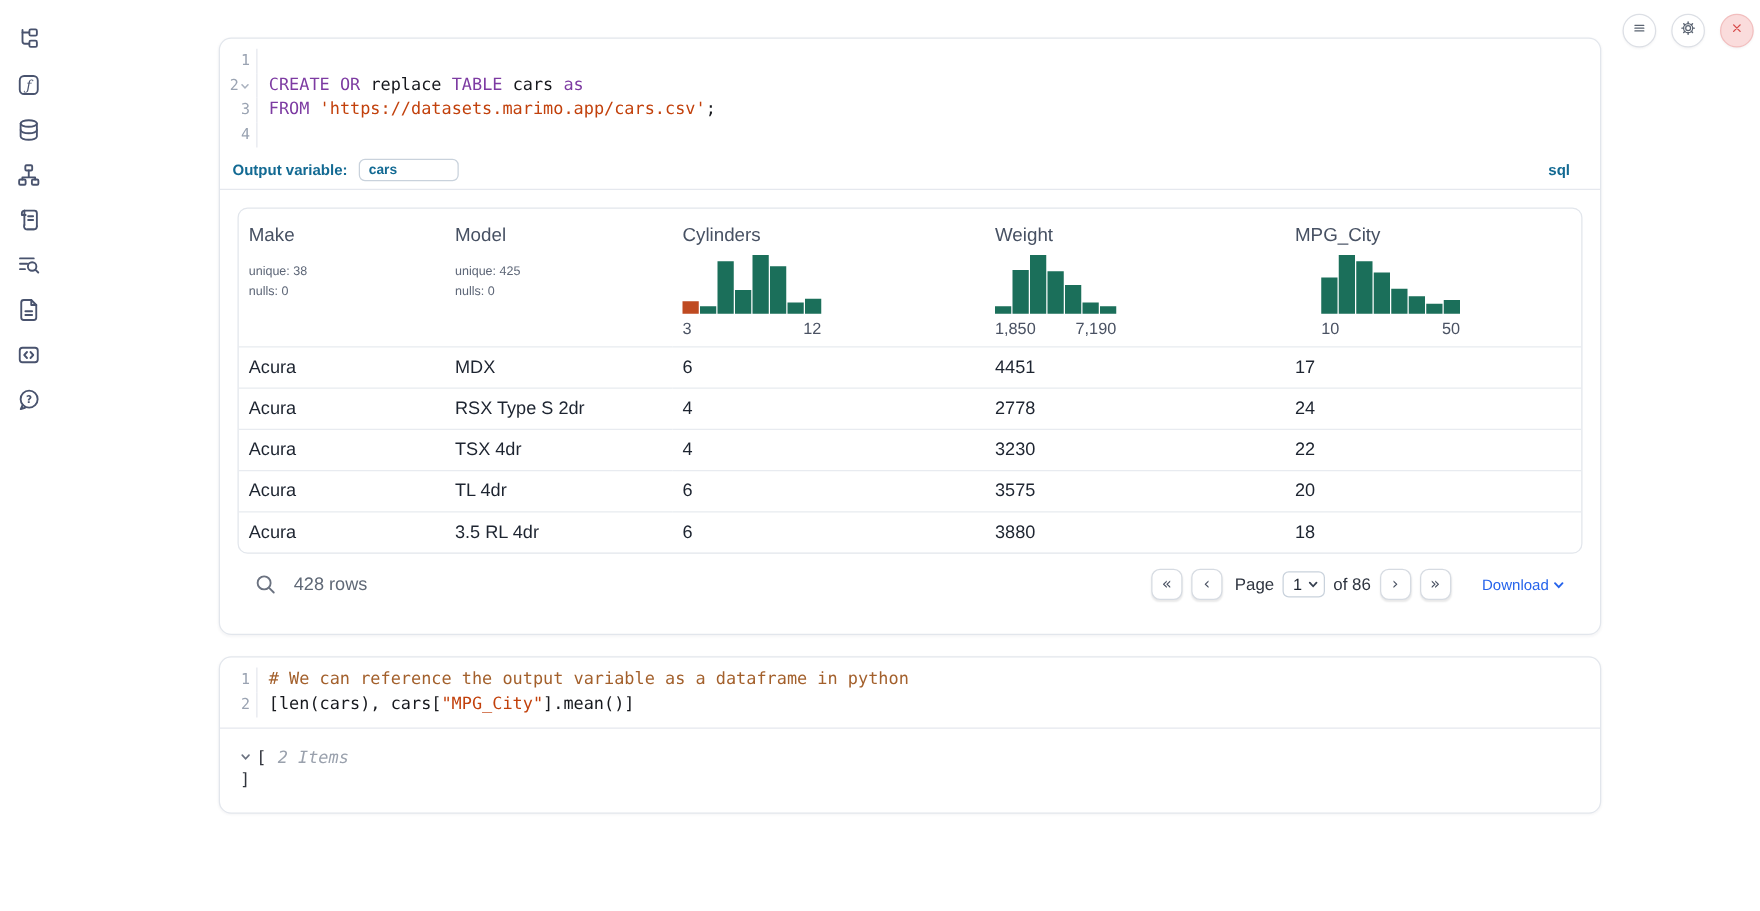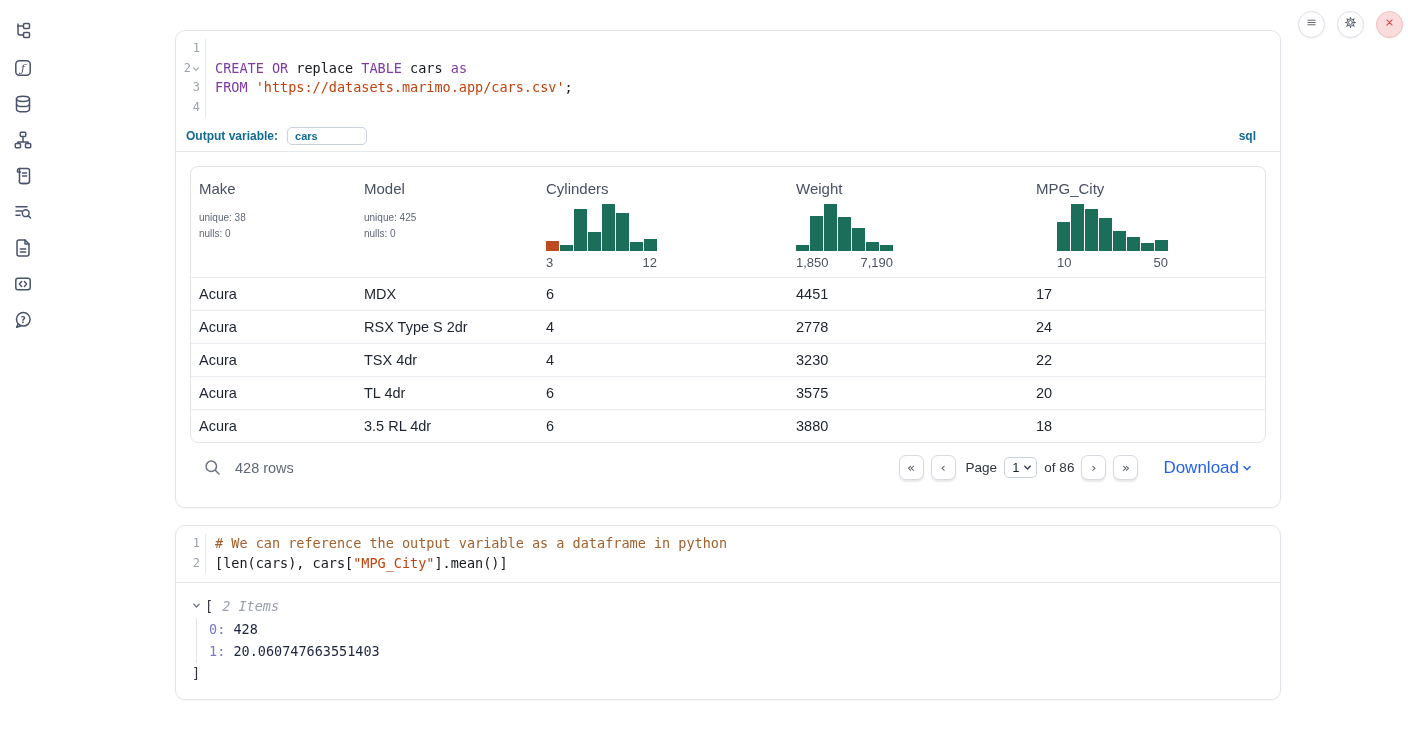--- a/index.html
+++ b/index.html
@@ -71,21 +71,21 @@
   .pager { margin-left: auto; display: flex; align-items: center; gap: 7px;
     color: #2f3540; font-size: 13.5px; }
   .pg-btn { width: 25px; height: 25px; border: 1px solid #d6dbe2; border-radius: 7px;
     background: #fff; box-shadow: 0 1.5px 1.5px rgba(0,0,0,.09); display: flex;
     align-items: center; justify-content: center; font-size: 13px; color: #4a5263;
     cursor: pointer; font-family: "DejaVu Sans", sans-serif; }
   .page-word { margin-left: 3px; }
   .page-select { border: 1px solid #c9d2dc; border-radius: 5px; height: 21px;
     padding: 0 4px 0 7px; display: flex; align-items: center; gap: 4px;
     font-size: 13px; color: #1d2430; cursor: pointer; background: #fff; }
-  .download { color: #2563eb; font-size: 17px; margin-left: 18px; display: flex;
+  .download { color: #2563eb; font-size: 12px; margin-left: 18px; display: flex;
     align-items: center; gap: 3px; cursor: pointer; }
 
   
   .tree-output { padding: 13px 14px 18px 16px;
     font-family: "DejaVu Sans Mono", monospace; font-size: 13.5px; color: #30343c; }
   .tree-head { display: flex; align-items: center; gap: 4px; height: 20px; }
   .tree-chevron { color: #6b7280; cursor: pointer; }
   .tree-items-label { font-style: italic; color: #9aa1ad; margin-left: 5px; }
   .tree-entries { margin-left: 4px; border-left: 1px solid #e0e4ea; padding-left: 12px;
     margin-top: 2px; margin-bottom: 2px; }
@@ -372,21 +372,17 @@
     <div class="tree-output">
       <div class="tree-head">
         <span class="tree-chevron">
           <svg width="9" height="9" viewBox="0 0 10 10" fill="none" stroke="currentColor" stroke-width="1.5" stroke-linecap="round">
               <path d="M2 3.5 5 6.7 8 3.5"></path>
             </svg>
         </span>
         <span>[</span>
         <span class="tree-items-label">2 Items</span>
       </div>
-      <div class="tree-entries" id="tree-entries">
-          <div class="tree-entry"><span class="tree-key">0:</span><span class="tree-val"> 428</span></div>
-          <div class="tree-entry"><span class="tree-key">1:</span><span class="tree-val"> 20.060747663551403</span></div>
-        </div>
       <div>]</div>
     </div>
   </section>
 
 </main>
 
 </body></html>

